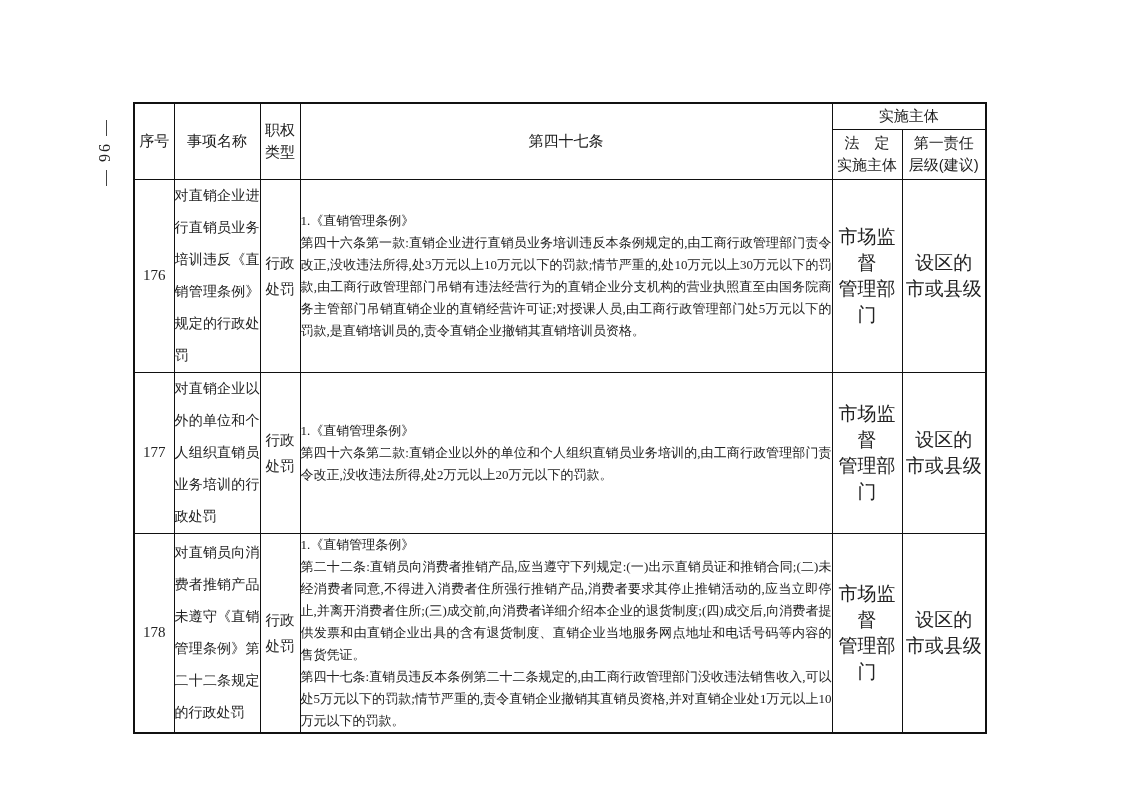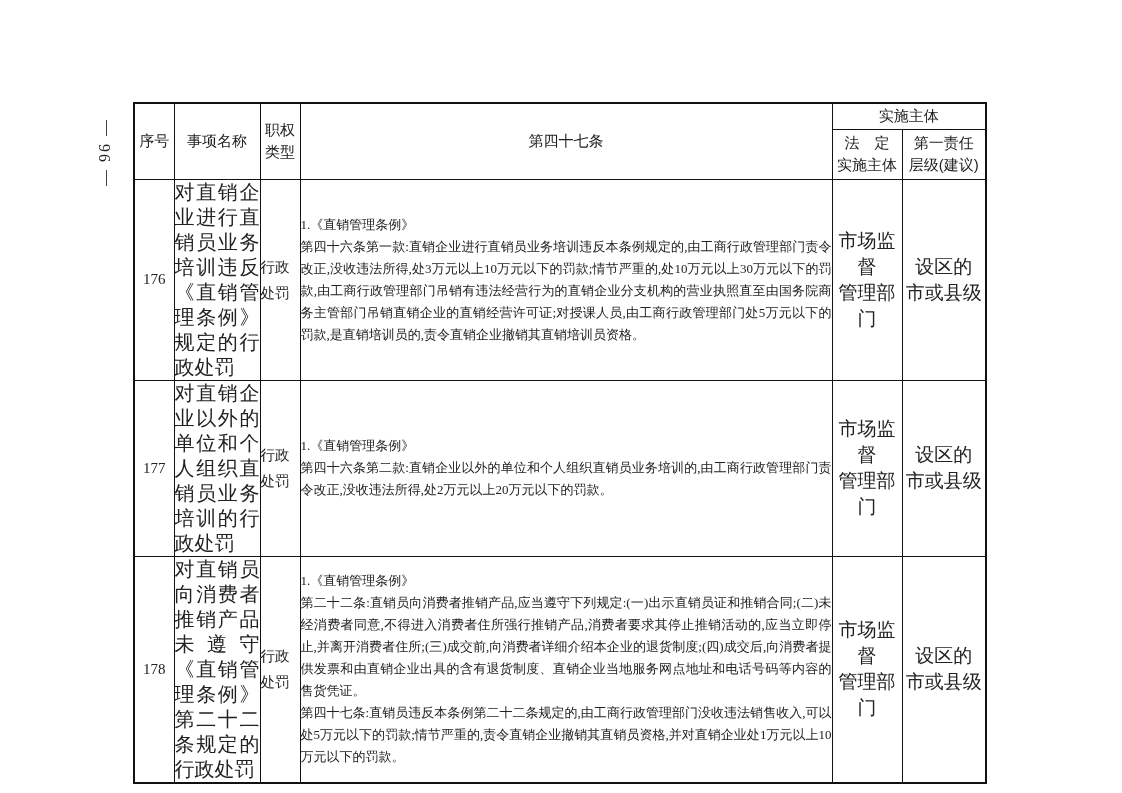--- a/index.html
+++ b/index.html
@@ -52,28 +52,28 @@
     text-align: center;
     line-height: 22px;
     color: #1c1c1c;
   }
   .preline { white-space: pre-line; }
   td.seq {
     text-align: center;
     font-size: 15px;
   }
   td.name {
-    font-size: 20px;
-    line-height: 25px;
+    font-size: 14px;
+    line-height: 32px;
     padding: 8px 6px;
     text-align: justify;
     text-justify: inter-ideograph;
   }
   td.auth {
-    text-align: left;
+    text-align: center;
     font-size: 14.5px;
     line-height: 26px;
   }
   td.basis {
     padding: 8px 9px;
     font-size: 13px;
     line-height: 22px;
     text-align: justify;
     text-justify: inter-ideograph;
   }

